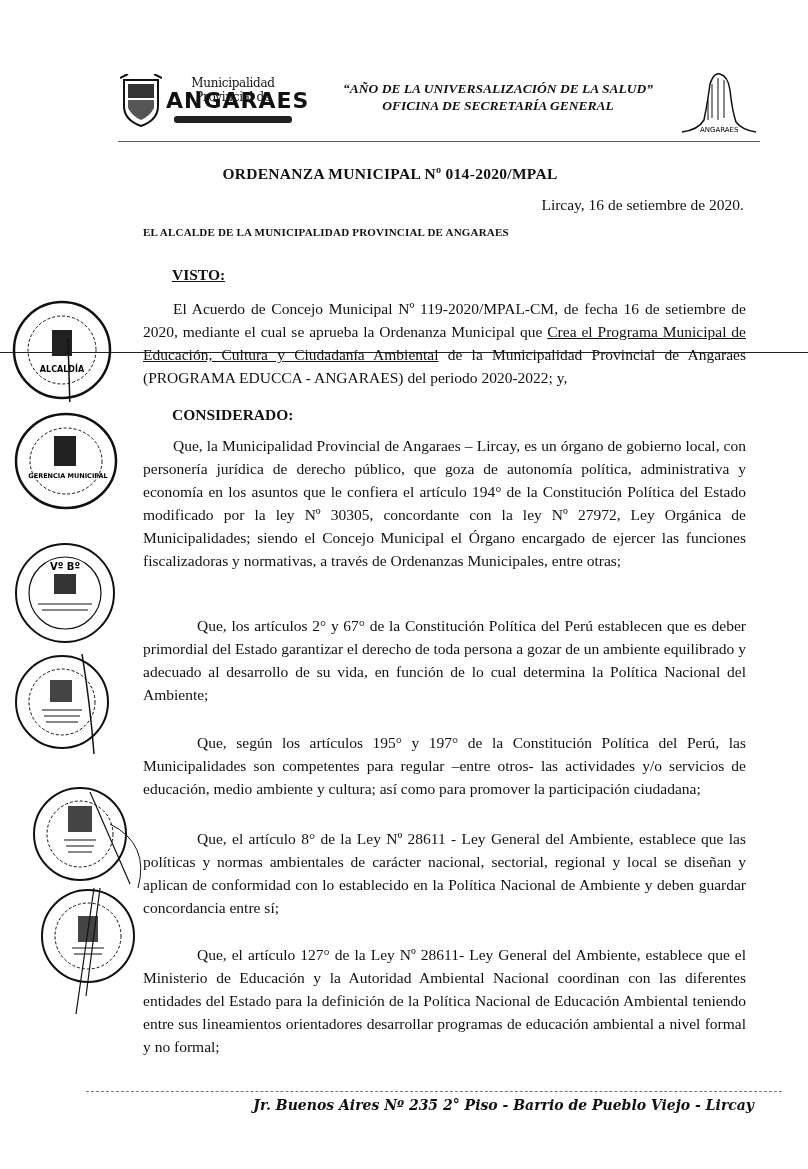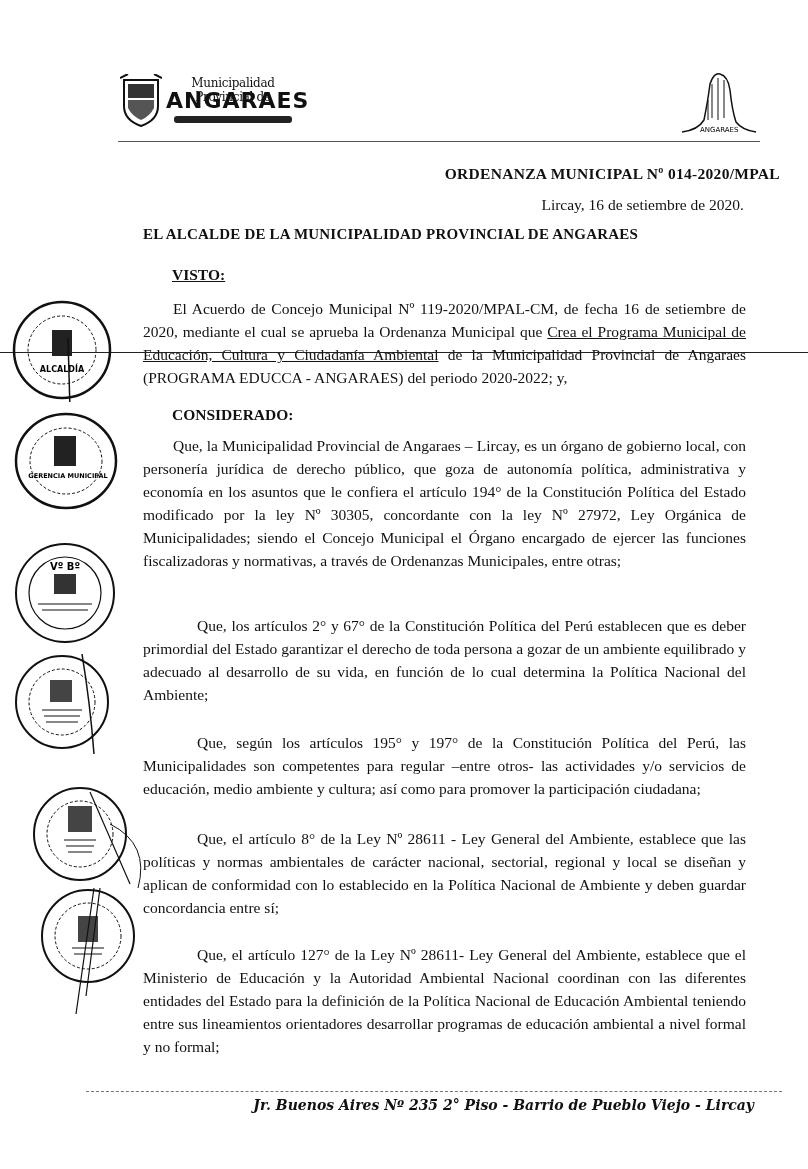--- a/index.html
+++ b/index.html
@@ -10,23 +10,23 @@
   .logo { position: absolute; left: 0; top: 0; width: 180px; height: 62px; text-align: center; }
   .logo-shield { position: absolute; left: 2px; top: 4px; width: 42px; height: 54px; }
   .logo-small { position: absolute; left: 50px; top: 6px; font-size: 12px; font-family: "DejaVu Serif", serif; letter-spacing: -0.3px; }
   .logo-big { position: absolute; left: 48px; top: 18px; font-size: 22px; font-weight: 900; font-family: "DejaVu Sans", sans-serif; letter-spacing: 1px; }
   .logo-bar { position: absolute; left: 56px; top: 46px; width: 118px; height: 7px; background: #222; border-radius: 3px; }
   .header-center { position: absolute; left: 200px; top: 10px; width: 360px; text-align: center; font-style: italic; font-weight: bold; font-size: 13.5px; line-height: 17px; }
   .mountain { position: absolute; right: 0; top: 0; width: 80px; height: 68px; }
   .header-rule { position: absolute; left: 118px; top: 141px; width: 642px; height: 0; border-top: 1px solid #555; }
 
   
-  .title { position: absolute; left: 0; width: 780px; top: 165px; text-align: right; font-weight: bold; font-size: 15.5px; letter-spacing: 0.3px; }
+  .title { position: absolute; left: 0; width: 780px; top: 165px; text-align: center; font-weight: bold; font-size: 15.5px; letter-spacing: 0.3px; }
   .date { position: absolute; right: 64px; top: 196px; font-size: 15.5px; }
-  .authority { position: absolute; left: 143px; top: 226px; font-weight: bold; font-size: 15px; letter-spacing: 0.2px; }
+  .authority { position: absolute; left: 143px; top: 226px; font-weight: bold; font-size: 11px; letter-spacing: 0.2px; }
 
   .heading { position: absolute; left: 172px; font-weight: bold; font-size: 15.5px; }
   .para { position: absolute; left: 143px; width: 603px; font-size: 15.5px; line-height: 23px; text-align: justify; }
   .para .indent { display: inline-block; width: 30px; }
   .para.deep .indent { width: 54px; }
   .underline { text-decoration: underline; }
 
   .strike-line { position: absolute; left: 0; top: 352px; width: 808px; height: 0; border-top: 1.5px solid #222; }
 
   
@@ -44,20 +44,24 @@
   <div class="logo">
     <svg class="logo-shield" viewBox="0 0 42 54">
       <path d="M4 6 L38 6 L38 32 Q38 46 21 52 Q4 46 4 32 Z" fill="none" stroke="#111" stroke-width="2"></path>
       <rect x="8" y="10" width="26" height="14" fill="#333"></rect>
       <path d="M8 26 L34 26 L34 34 Q30 42 21 46 Q12 42 8 34 Z" fill="#555"></path>
       <path d="M0 4 L8 0 M42 4 L34 0" stroke="#111" stroke-width="2"></path>
     </svg>
     <span class="logo-small">Municipalidad Provincial de</span>
     <span class="logo-big">ANGARAES</span>
     <div class="logo-bar"></div>
+  </div>
+  <div class="header-center">
+    <div>“AÑO DE LA UNIVERSALIZACIÓN DE LA SALUD”</div>
+    <div>OFICINA DE SECRETARÍA GENERAL</div>
   </div>
   <svg class="mountain" viewBox="0 0 80 68">
     <path d="M4 62 Q20 60 26 50 Q30 30 32 14 Q36 2 42 4 Q50 6 52 20 Q54 40 58 52 Q64 60 78 62" fill="none" stroke="#111" stroke-width="1.5"></path>
     <path d="M34 14 L34 48 M40 8 L40 50 M46 10 L46 48 M30 30 L30 50" stroke="#111" stroke-width="1"></path>
     <text x="22" y="62" font-size="7" font-family="DejaVu Sans, sans-serif">ANGARAES</text>
   </svg>
 </div>
 <div class="header-rule"></div>
 
 <div class="title">ORDENANZA MUNICIPAL Nº 014-2020/MPAL</div>

